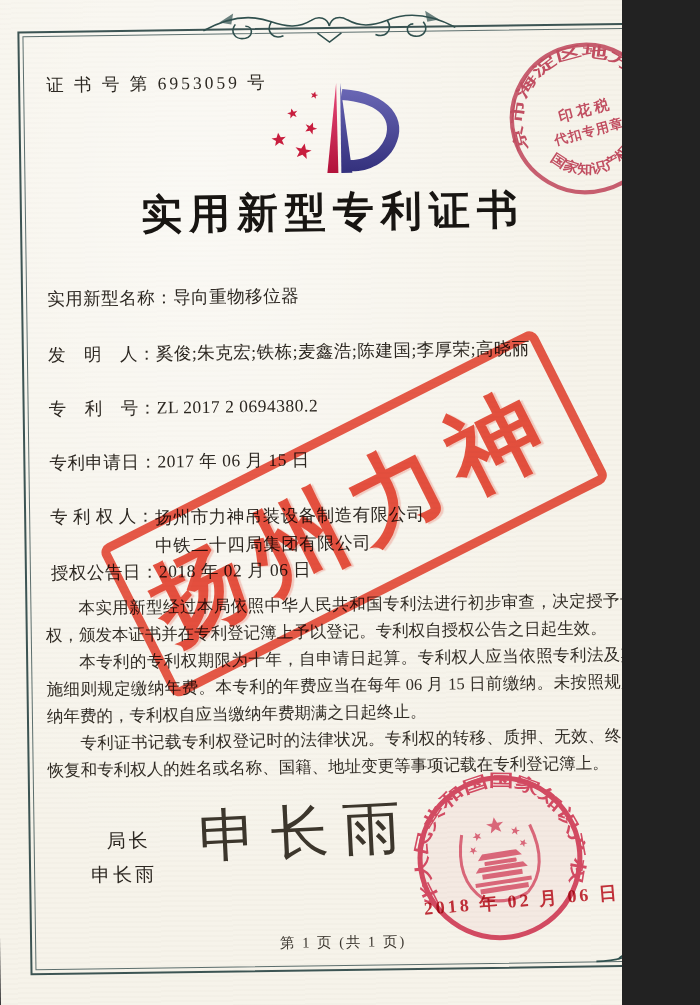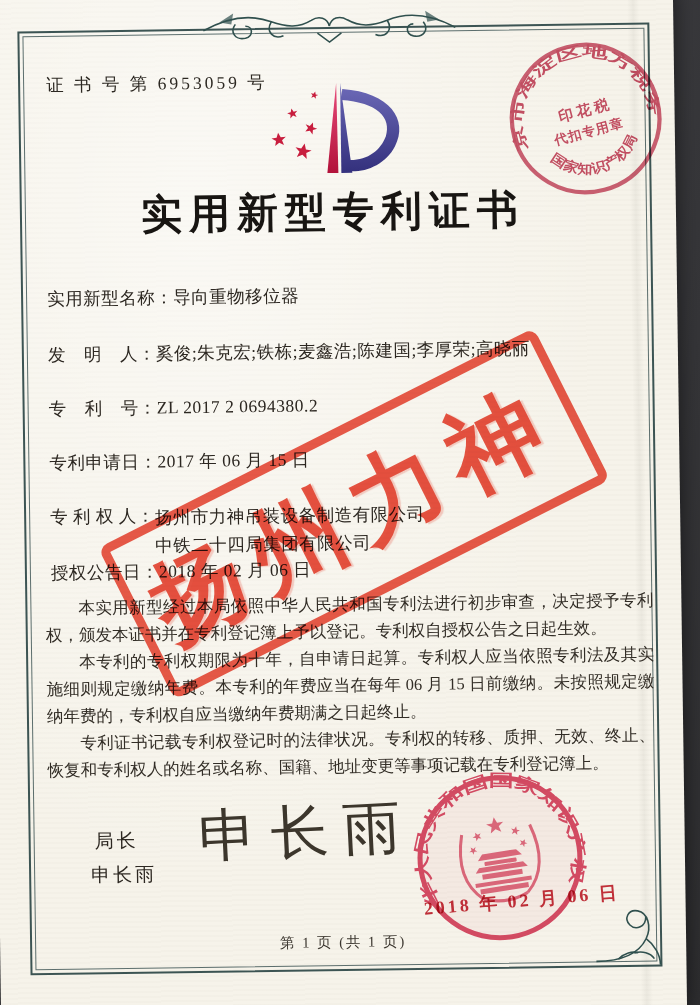--- a/index.html
+++ b/index.html
@@ -1,17 +1,17 @@
 <!DOCTYPE html>
 <html><head>
 <meta charset="utf-8">
 <style>
   html,body{margin:0;padding:0;background:#222;}
   .photo{
-    position:relative;width:700px;height:1005px;overflow:hidden;
+    position:relative;width:622px;height:1005px;overflow:hidden;
     background:linear-gradient(100deg,#2b2b2d 0%,#4a4a4e 35%,#3c3c40 70%,#2f2f31 100%);
     font-family:"Liberation Serif","DejaVu Serif",serif;
   }
   .paper{
     position:absolute;left:-6px;top:-7px;width:686px;height:1022px;
     transform:rotate(-0.8deg);transform-origin:50% 50%;
     background:
       radial-gradient(ellipse at 30% 20%, rgba(255,255,255,.5), rgba(255,255,255,0) 60%),
       repeating-linear-gradient(0deg, rgba(120,110,90,.025) 0 2px, rgba(0,0,0,0) 2px 5px),
       #f6f3ea;
@@ -30,21 +30,21 @@
   .title{position:absolute;left:0;right:0;top:192px;text-align:center;
     font-size:41px;font-weight:700;letter-spacing:7px;color:#181512;}
   .row{position:absolute;left:56px;font-size:17.5px;color:#2c2721;letter-spacing:.5px;white-space:nowrap;}
   .row-name{top:290px;} .row-inventor{top:346px;} .row-patno{top:400px;}
   .row-filing{top:454px;} .row-patentee{top:508px;} .row-grant{top:564px;}
   .patentee-lines{display:inline-block;vertical-align:top;}
   .patentee-lines div{line-height:28px;}
   .bodytext{position:absolute;left:50px;top:598px;width:608px;font-size:16.5px;
     line-height:27px;color:#322d26;text-align:justify;}
   .bodytext p{margin:0;text-indent:2em;}
-  .sig-label-1{position:absolute;left:96px;top:832px;font-size:19px;letter-spacing:3px;color:#2c2721;}
+  .sig-label-1{position:absolute;left:108px;top:832px;font-size:19px;letter-spacing:3px;color:#2c2721;}
   .sig-label-2{position:absolute;left:92px;top:866px;font-size:19px;letter-spacing:3px;color:#2c2721;}
   .sig-hand{position:absolute;left:168px;top:800px;width:280px;text-align:center;
     font-size:58px;color:#3c362c;letter-spacing:14px;transform:rotate(-2deg);font-weight:400;}
   .official-seal{position:absolute;left:414px;top:780px;width:174px;height:174px;
     transform:rotate(-8deg);mix-blend-mode:multiply;opacity:.93;}
   .seal-date{position:absolute;left:424px;top:898px;font-size:18px;letter-spacing:3px;
     color:#c8323e;font-weight:700;transform:rotate(-4deg);mix-blend-mode:multiply;}
   .footer{position:absolute;left:0;right:0;top:940px;text-align:center;
     font-size:14.5px;letter-spacing:2px;color:#3a352e;}
   .company-stamp{

